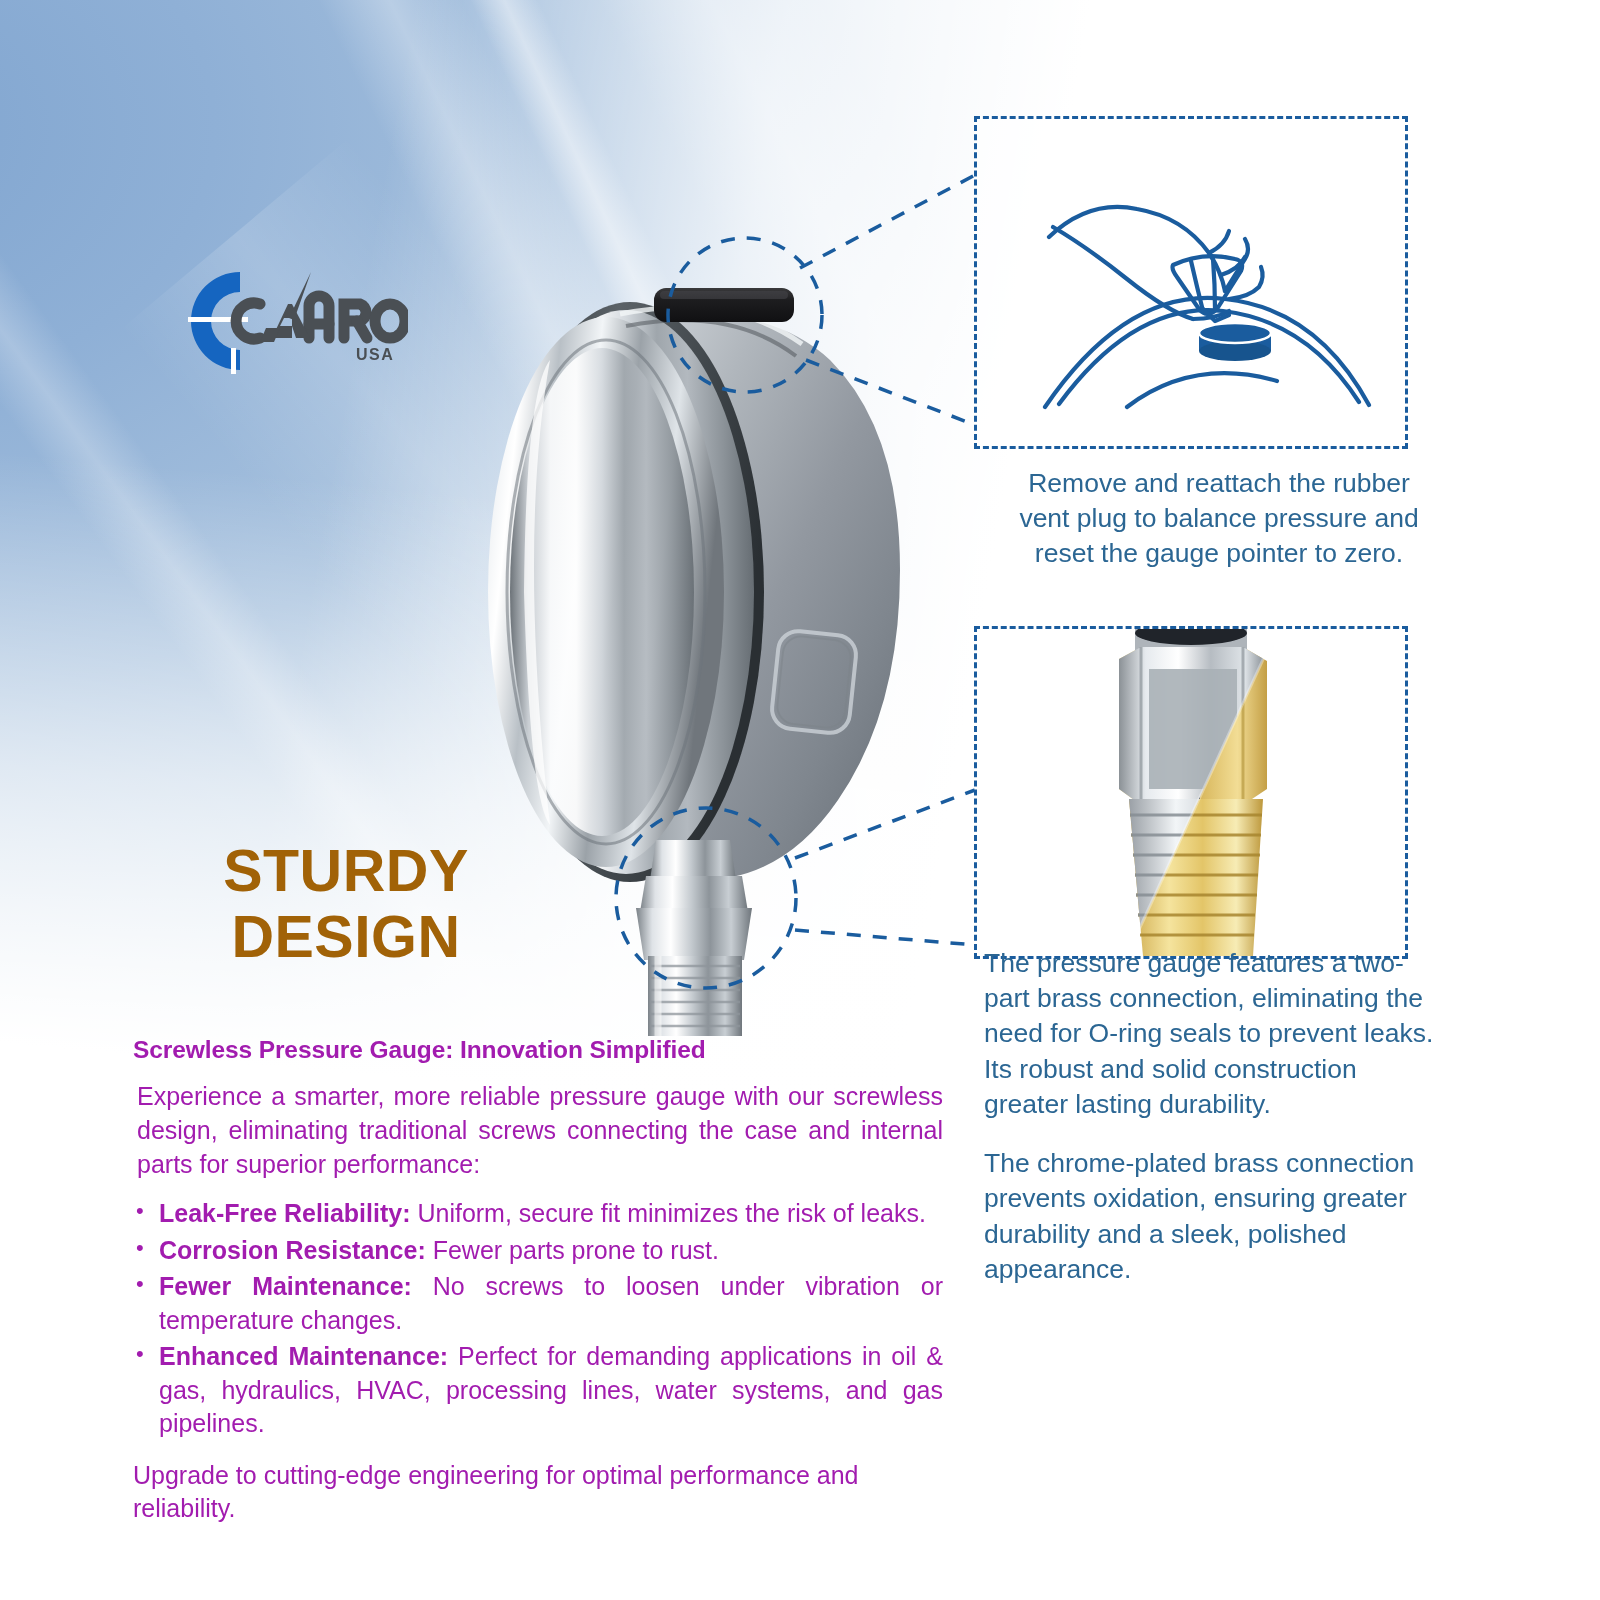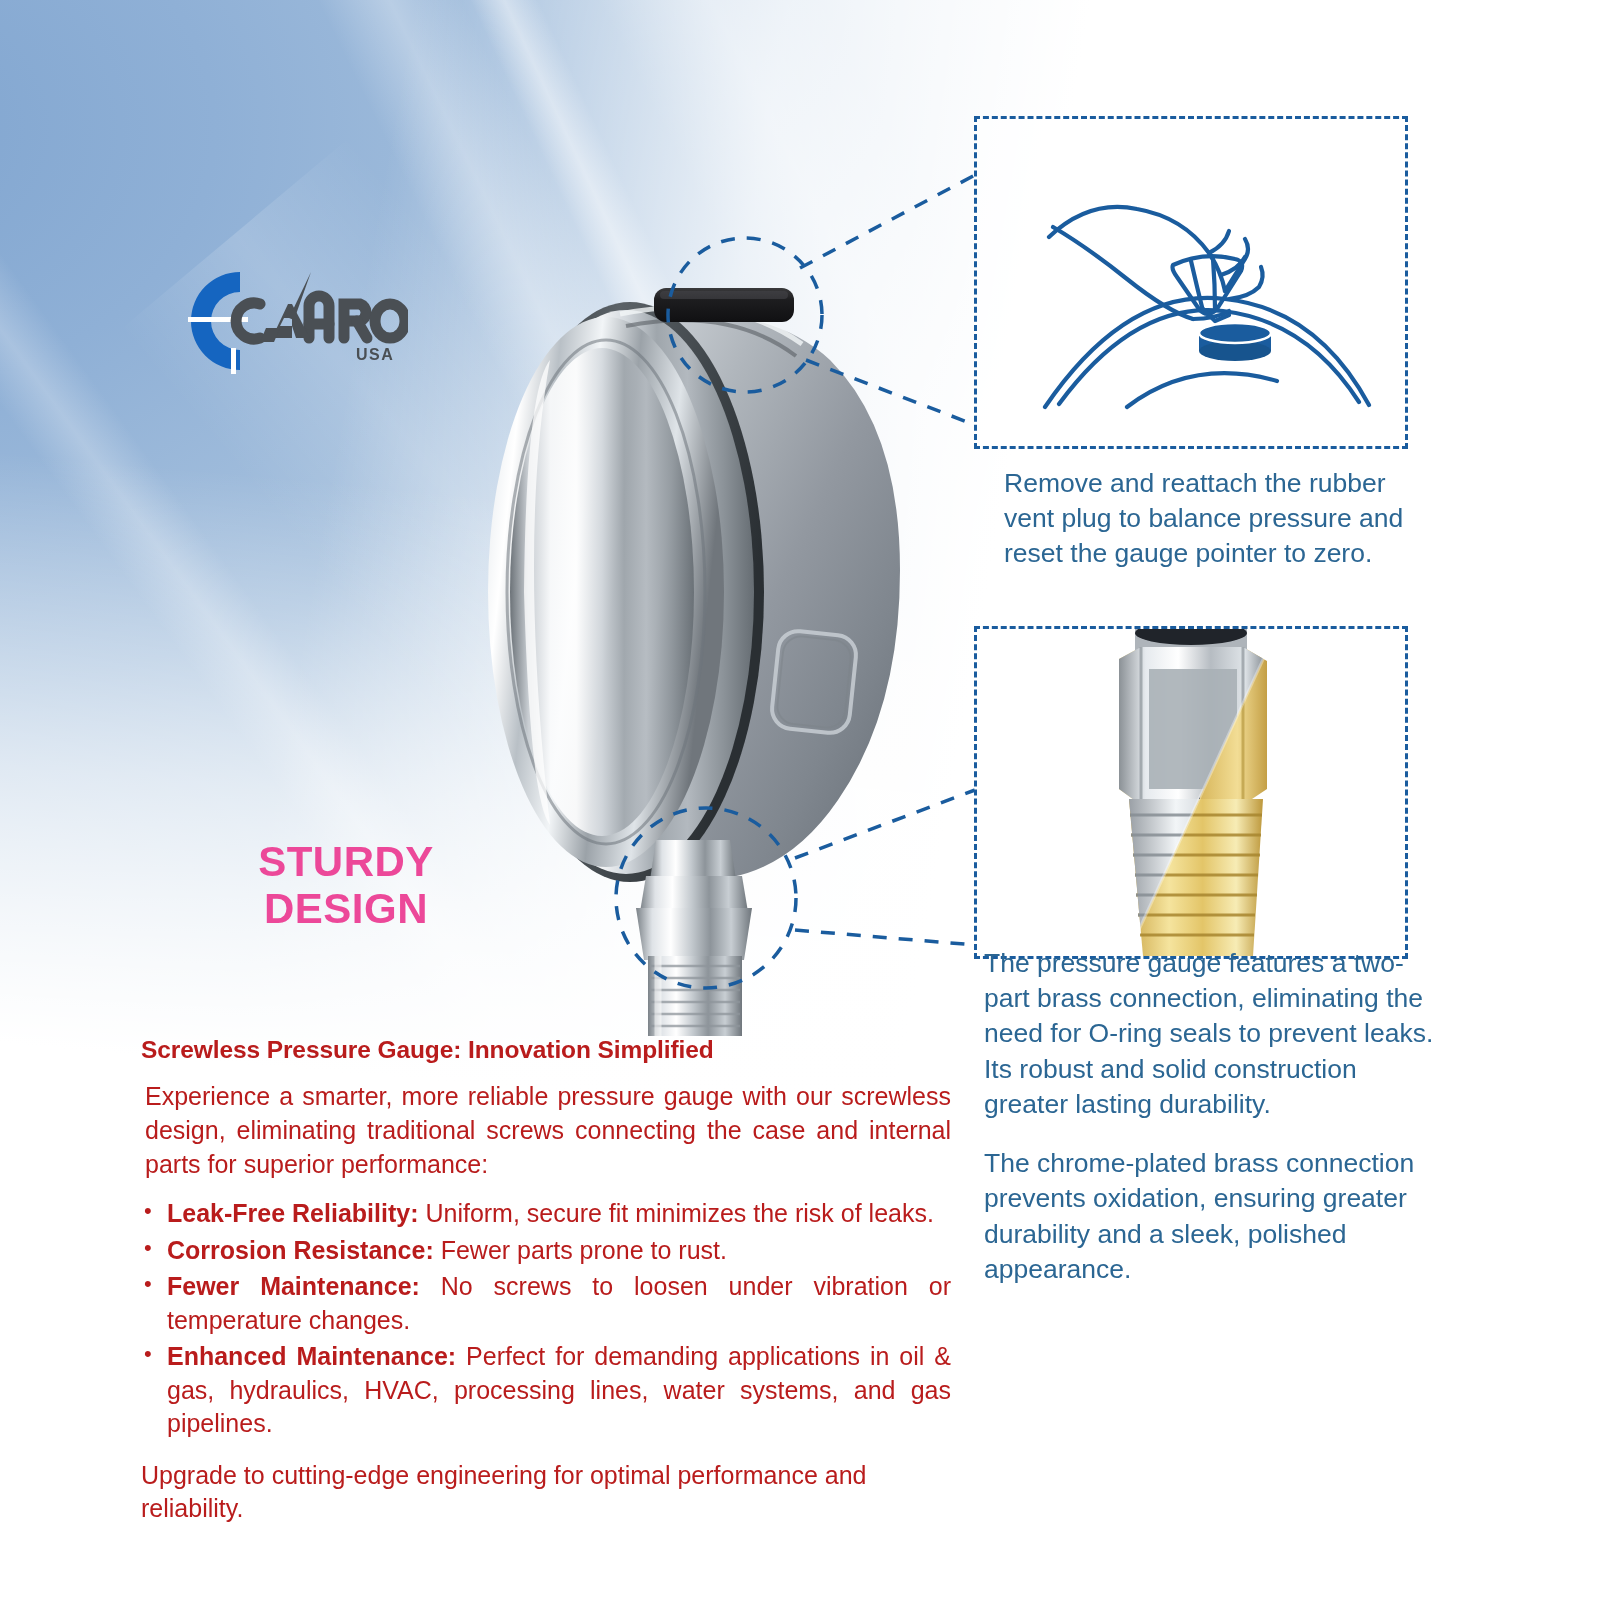--- a/index.html
+++ b/index.html
@@ -36,22 +36,22 @@
   .sw3 { left:430px;  top:-330px; width:200px; height:1320px; transform:rotate(-27deg); opacity:.5; }
   .sw4 { left:-120px; top:240px;  width:90px;  height:1100px; transform:rotate(-36deg); opacity:.45; }
   .sw5 { left:120px;  top:330px;  width:300px; height:1000px; transform:rotate(-40deg); opacity:.3; }
 
   
   #logo { position:absolute; left:168px; top:262px; width:240px; height:118px; }
 
   
   #title {
     position:absolute; left:176px; top:838px; width:340px;
-    color:#ec4899;
-    font-size:42px; font-weight:bold; line-height:1.12;
+    color:#a16207;
+    font-size:59px; font-weight:bold; line-height:1.12;
     letter-spacing:0.5px;
     text-align:center;
   }
 
   
   #gauge { position:absolute; left:430px; top:240px; width:540px; height:800px; }
 
   
   .panel {
     position:absolute;
@@ -61,29 +61,29 @@
   #panel-vent  { left:974px; top:116px; width:428px; height:327px; }
   #panel-brass { left:974px; top:626px; width:428px; height:327px; }
 
   
   .right-text {
     position:absolute;
     color:#2B6693;
     font-size:26.5px;
     line-height:1.33;
   }
-  #text-vent  { left:1004px; top:466px; width:430px; }
+  #text-vent  { left:1004px; top:466px; width:430px;text-align:center; }
   #text-brass { left:984px;  top:946px; width:450px; }
   #text-brass .para2 { margin-top:24px; }
 
   
   #body-copy {
     position:absolute;
-    left:141px; top:1036px; width:810px;
-    color:#b91c1c;
+    left:133px; top:1036px; width:810px;
+    color:#a21caf;
   }
   #body-heading { font-size:24.5px; font-weight:bold; margin:0 0 16px 0; letter-spacing:-0.1px; }
   #body-intro   { font-size:25px; line-height:1.35; margin:0 0 16px 4px; text-align:justify; }
   #bullets { list-style:none; margin:0 0 18px 0; padding:0; }
   #bullets li {
     font-size:25px; line-height:1.34;
     padding-left:26px; position:relative; margin-bottom:3px;
     text-align:justify;
   }
   #bullets li:before {

